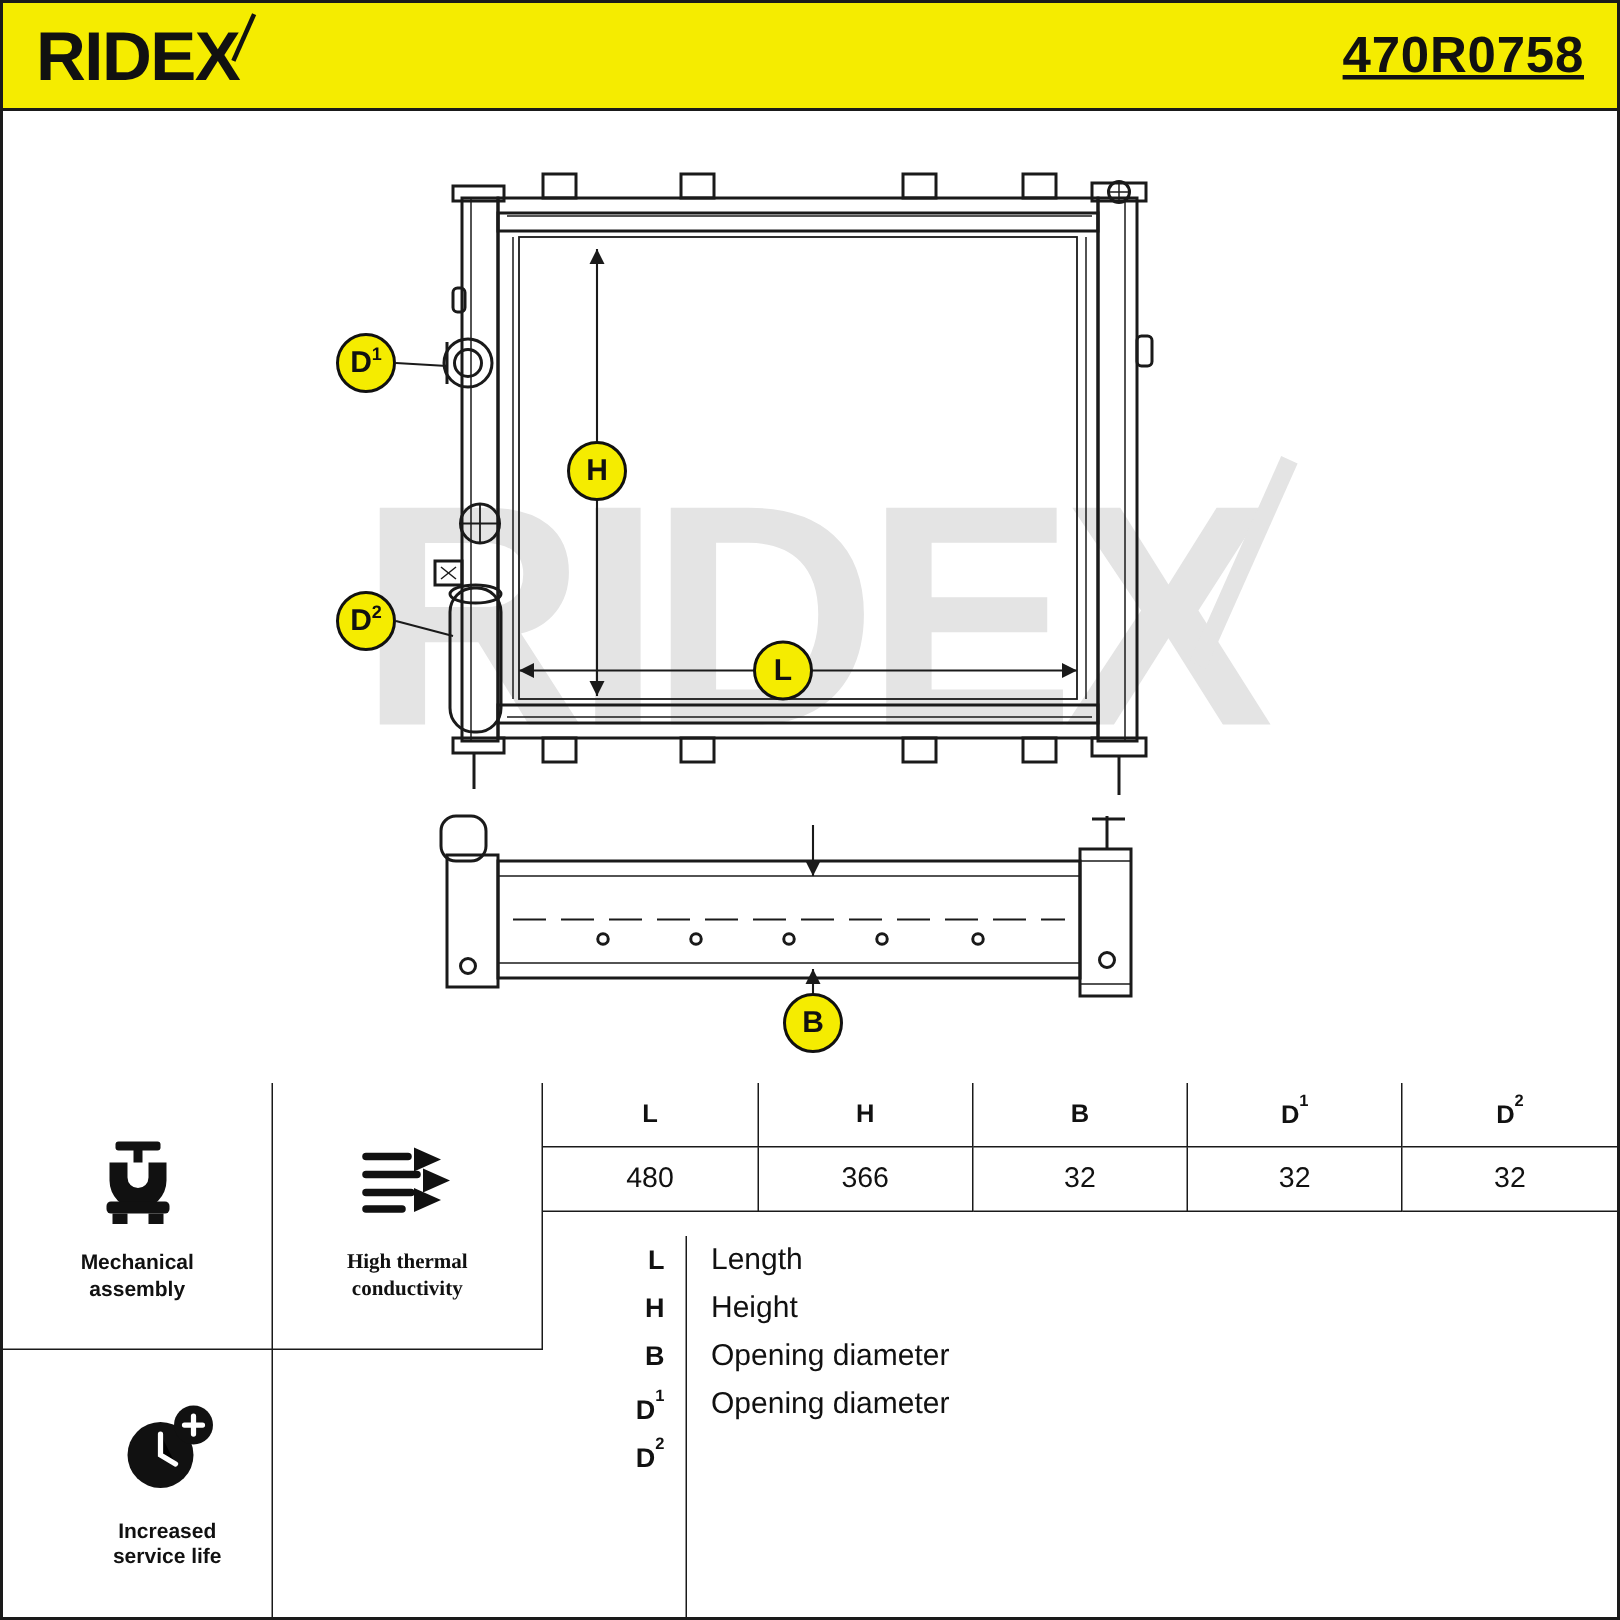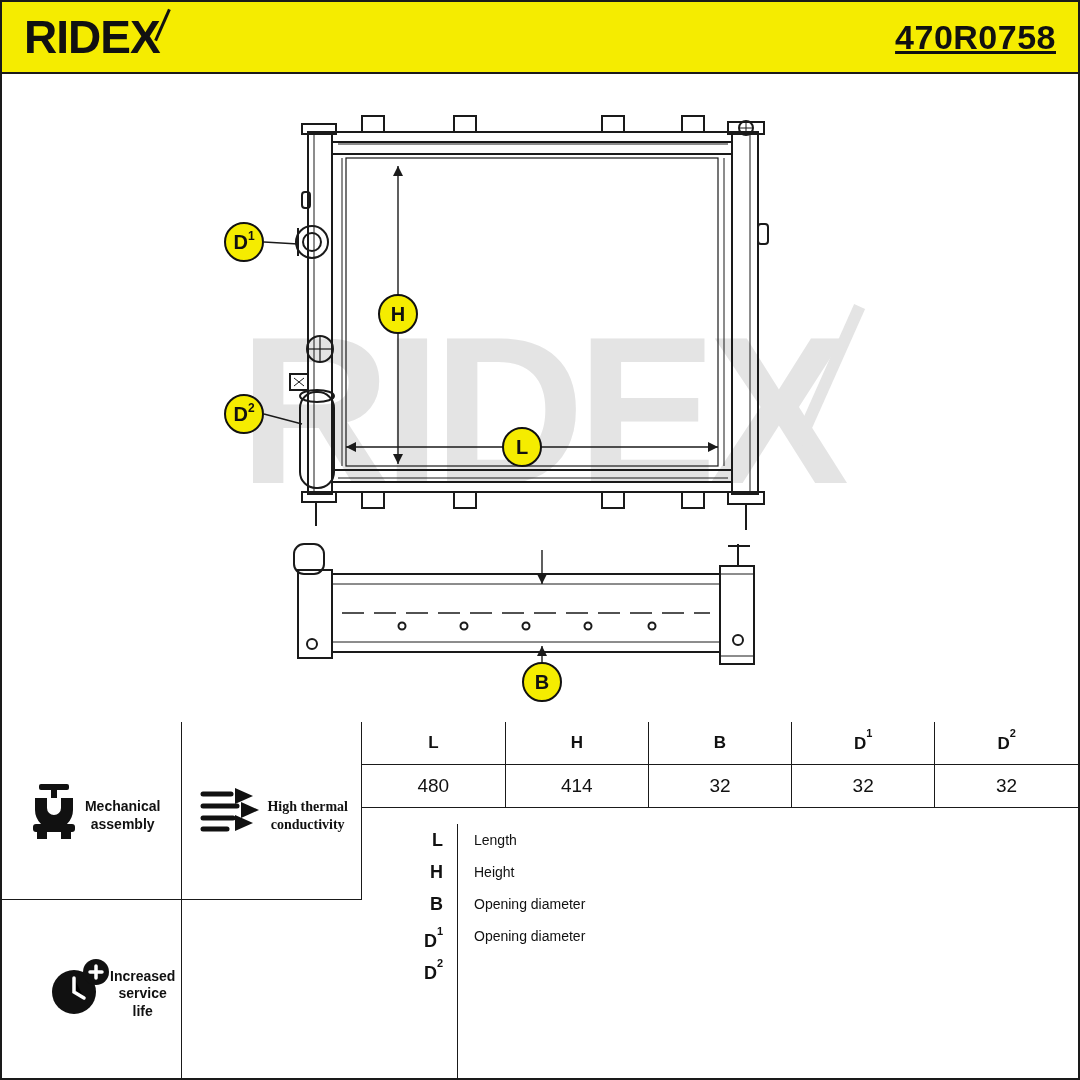--- a/index.html
+++ b/index.html
@@ -61,21 +61,21 @@
   
   .bottom{
     position:absolute;left:0;top:720px;width:1076px;height:356px;
     display:flex;
   }
   .features{
     width:360px;display:grid;grid-template-columns:1fr 1fr;grid-template-rows:1fr 1fr;
   }
   .feat{
     border-right:1.5px solid #1a1a1a;border-bottom:1.5px solid #1a1a1a;
-    display:flex;flex-direction:row;align-items:center;justify-content:center;
+    display:flex;flex-direction:column;align-items:center;justify-content:center;
     box-sizing:border-box;padding:6px;
   }
   .feat:nth-child(2),.feat:nth-child(4){border-right:1.5px solid #1a1a1a;font-family:Liberation Serif, serif;}
   .feat:nth-child(3),.feat:nth-child(4){border-bottom:none;margin-left:40px;}
   .feat .ficon{height:70px;display:flex;align-items:center;justify-content:center;}
   .feat .ftext{
     margin-top:10px;font-size:14px;font-weight:bold;color:#111;text-align:center;line-height:1.25;
   }
   .specs{flex:1;display:flex;flex-direction:column;}
   table.dims{
@@ -97,21 +97,21 @@
     width:96px;display:flex;flex-direction:column;align-items:flex-end;
     padding-right:14px;box-sizing:border-box;
     border-right:1.5px solid #1a1a1a;
   }
   .legend .codes div{
     font-size:18px;font-weight:bold;color:#111;height:32px;line-height:32px;
   }
   .legend .codes div sup{font-size:11px;position:relative;top:-5px;}
   .legend .names{padding-left:16px;}
   .legend .names div{
-    font-size:14px;color:#111;height:32px;line-height:32px;
+    font-size:20px;color:#111;height:32px;line-height:32px;
   }
 </style>
 </head>
 <body>
 
 <div class="page">
 
   <div class="header">
     <div class="brand">
       <span>RIDEX</span>
@@ -330,21 +330,21 @@
             <th><span>L</span></th>
             <th><span>H</span></th>
             <th><span>B</span></th>
             <th><span>D</span><sup>1</sup></th>
             <th><span>D</span><sup>2</sup></th>
           </tr>
         </thead>
         <tbody>
           <tr>
             <td>480</td>
-            <td>414</td>
+            <td>366</td>
             <td>32</td>
             <td>32</td>
             <td>32</td>
           </tr>
         </tbody>
       </table>
 
       <div class="legend">
         <div class="codes">
           <div><span>L</span></div>

